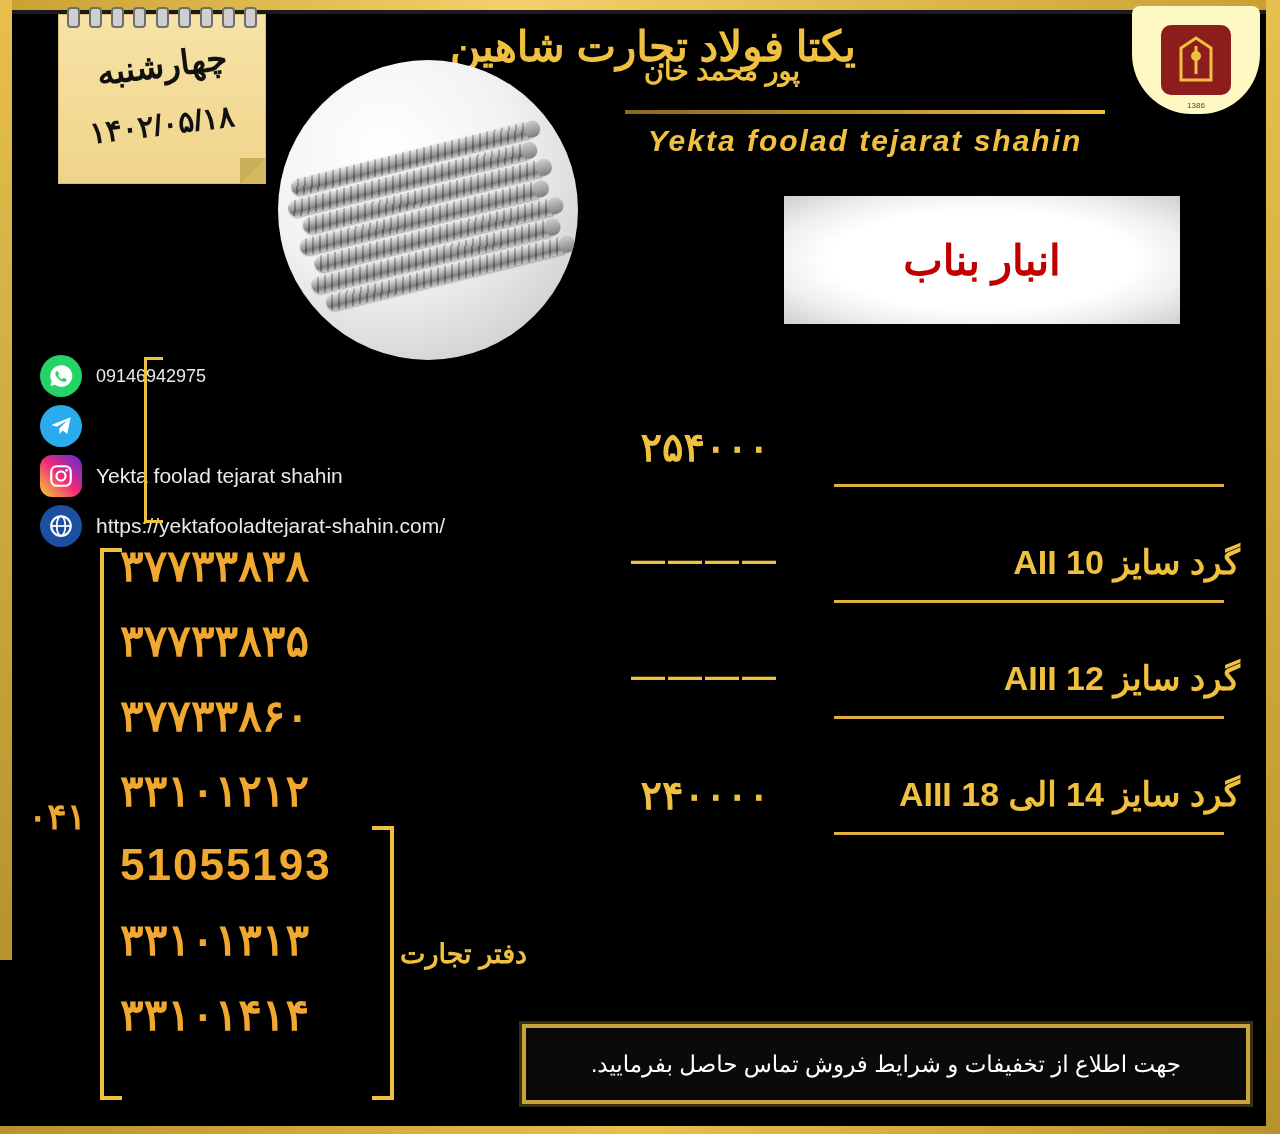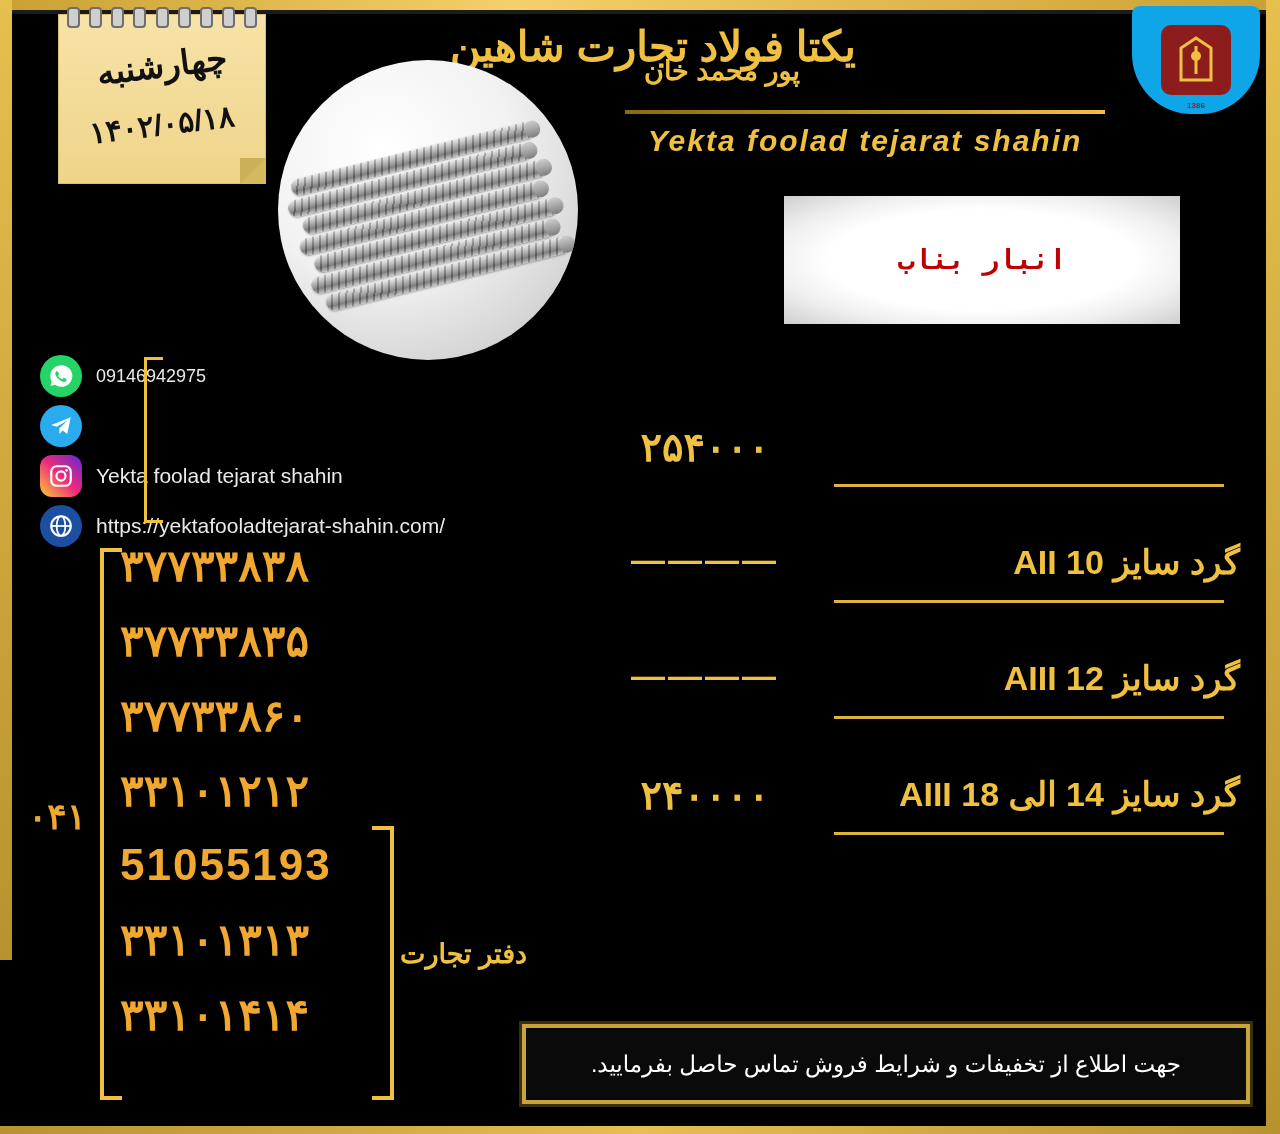--- a/index.html
+++ b/index.html
@@ -15,22 +15,22 @@
   
   .frame-top{position:absolute;top:0;left:0;width:1280px;height:10px;background:linear-gradient(90deg,#caa032,#f4d06a 40%,#caa032);}
   .frame-left{position:absolute;top:0;left:0;width:12px;height:960px;background:linear-gradient(180deg,#e6bf4f,#b8922c);}
   .frame-right{position:absolute;top:0;right:0;width:14px;height:1134px;background:linear-gradient(180deg,#e6bf4f,#b8922c);}
   .frame-bottom{position:absolute;bottom:0;left:0;width:1280px;height:8px;background:linear-gradient(90deg,#b8922c,#e6bf4f 50%,#b8922c);}
   .frame-inner-top{position:absolute;top:10px;left:12px;width:1254px;height:4px;background:#1c1c1c;}
 
   
   .logo-badge{
     position:absolute;top:6px;right:20px;width:128px;height:108px;
-    background:#0ea5e9;border-radius:8px 8px 60px 60px;
-    display:flex;align-items:center;justify-content:center;font-weight:bold;
+    background:#fef9c3;border-radius:8px 8px 60px 60px;
+    display:flex;align-items:center;justify-content:center;
   }
   .logo-badge .sq{
     width:70px;height:70px;background:#8d1d1d;border-radius:10px;
     display:flex;align-items:center;justify-content:center;position:relative;
   }
   .logo-badge .sq svg{width:46px;height:52px;}
   .logo-badge .cap{position:absolute;bottom:4px;width:100%;text-align:center;font-size:8px;color:#8d1d1d;}
 
   
   .brand-fa{
@@ -97,21 +97,21 @@
   }
   .photo .wm{position:absolute;bottom:18px;left:0;width:100%;text-align:left;color:#b33;font-size:12px;opacity:.85;}
 
   
   .plate{
     position:absolute;top:196px;right:100px;width:396px;height:128px;
     background:radial-gradient(ellipse at center,#ffffff 55%,#efefef 75%,#cfcfcf 100%);
     filter:blur(0.2px);
     display:flex;align-items:center;justify-content:center;
   }
-  .plate span{color:#c00000;font-size:28px;font-weight:bold;font-family:Liberation Mono, monospace;}
+  .plate span{color:#c00000;font-size:42px;font-weight:bold;}
 
   
   .contacts{position:absolute;top:355px;left:40px;width:520px;}
   .c-row{display:flex;align-items:center;gap:14px;margin-bottom:8px;direction:ltr;}
   .ic{width:42px;height:42px;border-radius:10px;display:flex;align-items:center;justify-content:center;flex:0 0 auto;}
   .ic svg{width:26px;height:26px;}
   .ic-wa{background:#25d366;border-radius:50%;}
   .ic-tg{background:#2aabee;border-radius:50%;}
   .ic-ig{background:linear-gradient(45deg,#f9ce34,#ee2a7b 50%,#6228d7);border-radius:12px;}
   .ic-web{background:#1c4fa1;border-radius:50%;}

